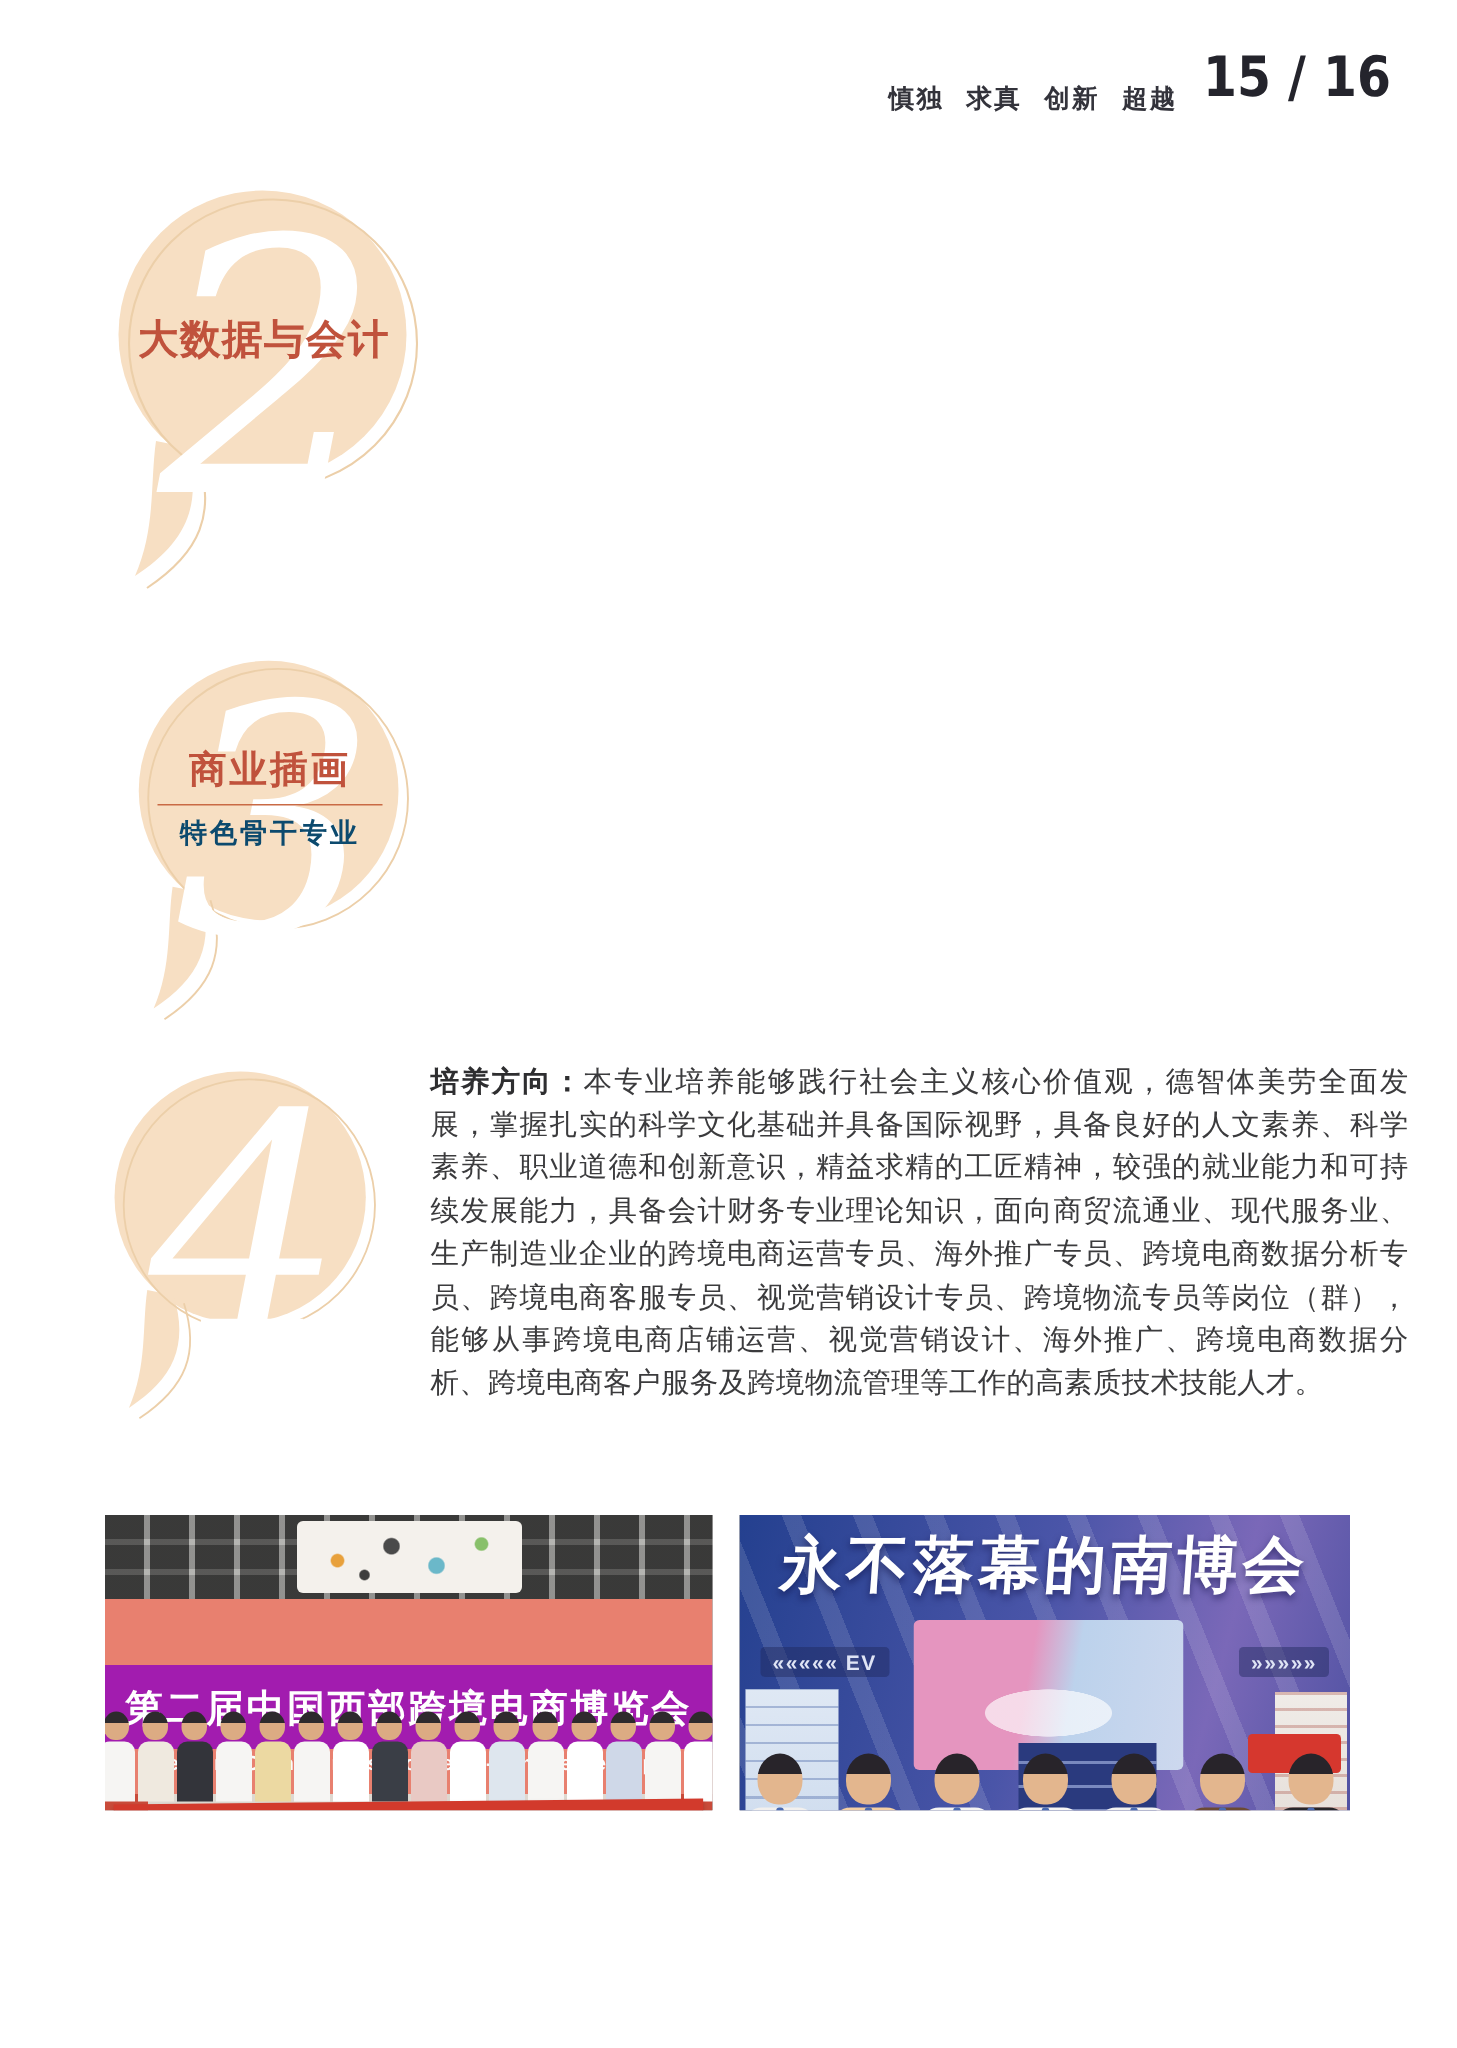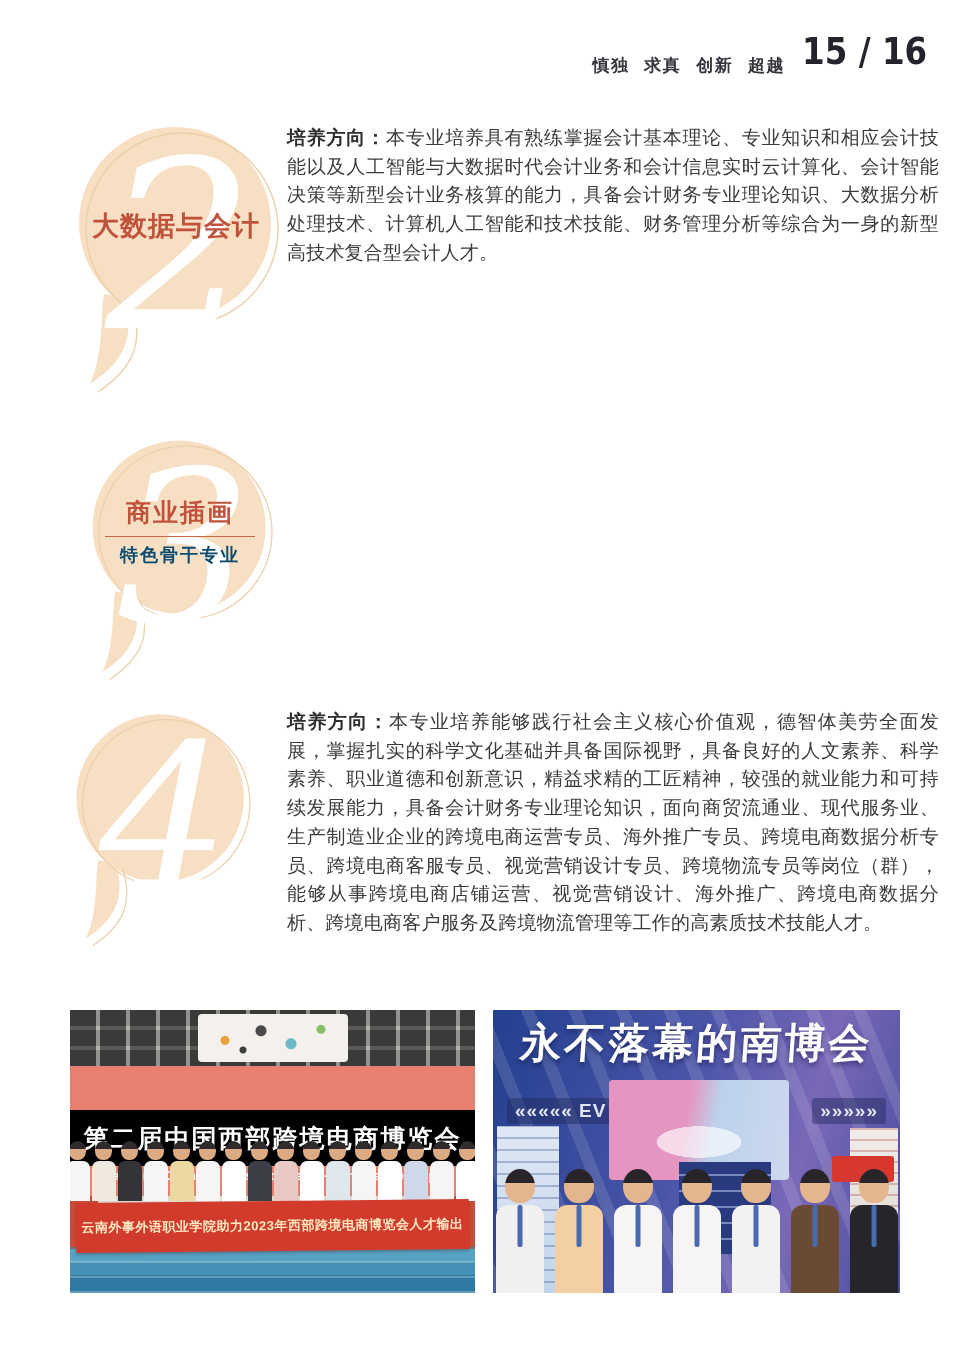--- a/index.html
+++ b/index.html
@@ -1,16 +1,16 @@
 <!DOCTYPE html>
 <html><head>
 <meta charset="utf-8">
 <style>
   html,body{margin:0;padding:0;background:#ffffff;}
-  .page{position:relative;width:971px;height:1365px;background:#ffffff;overflow:hidden;
+  .page{position:relative;width:971px;height:1207px;background:#ffffff;overflow:hidden;
         font-family:"Liberation Sans",sans-serif;}
 
   
   .motto{position:absolute;top:54px;right:186px;font-family:"DejaVu Serif",serif;
          font-weight:600;font-size:17px;color:#33333b;letter-spacing:1.5px;white-space:pre;}
   .pagenum{position:absolute;top:30px;right:44px;font-family:"DejaVu Sans",sans-serif;
            font-weight:700;font-size:37px;color:#24242c;transform:scaleX(.88);transform-origin:right;}
 
   
   .badge{position:absolute;}
@@ -45,21 +45,21 @@
     background-image:repeating-linear-gradient(90deg,rgba(30,30,30,.55) 0 26px,rgba(200,200,198,.5) 26px 30px),
                      repeating-linear-gradient(0deg,rgba(30,30,30,.45) 0 16px,rgba(190,190,188,.4) 16px 20px);}
   .pl-art{position:absolute;left:50%;top:4px;transform:translateX(-50%);width:150px;height:48px;border-radius:4px;
     background-color:#f4f1ec;
     background-image:radial-gradient(circle at 18% 55%,#e8a13c 4px,transparent 5px),
       radial-gradient(circle at 42% 35%,#4a4a4a 5px,transparent 6px),
       radial-gradient(circle at 62% 62%,#6bb8c9 5px,transparent 6px),
       radial-gradient(circle at 82% 32%,#88c06a 4px,transparent 5px),
       radial-gradient(circle at 30% 75%,#3e3e3e 3px,transparent 4px);}
   .pl-salmon-top{position:absolute;left:0;right:0;top:56px;height:44px;background:#e8806f;}
-  .pl-blue{position:absolute;left:0;right:0;top:100px;height:56px;background:#000000;
+  .pl-blue{position:absolute;left:0;right:0;top:100px;height:56px;background:#a21caf;
            display:flex;align-items:center;justify-content:center;}
   .pl-blue span{color:#ffffff;font-weight:700;font-size:25px;letter-spacing:2px;white-space:nowrap;}
   .pl-salmon-mid{position:absolute;left:0;right:0;top:156px;height:30px;background:#e8806f;
                  display:flex;align-items:flex-start;justify-content:center;}
   .pl-salmon-mid span{color:#fbfbfb;font-weight:700;font-size:13.5px;letter-spacing:1px;margin-top:2px;white-space:nowrap;}
   .pl-stage{position:absolute;left:0;right:0;top:186px;bottom:46px;
             background:linear-gradient(90deg,#c94b3a 0 7%,#ded8d0 7% 93%,#c94b3a 93%);}
   .pl-crowd{position:absolute;left:0;right:0;bottom:92px;height:78px;display:flex;
             justify-content:center;align-items:flex-end;gap:2px;z-index:2;}
   .fig{display:flex;flex-direction:column;align-items:center;}
@@ -76,21 +76,21 @@
   .pl-floor::after{content:"";position:absolute;inset:0;
     background:repeating-linear-gradient(0deg,rgba(255,255,255,.25) 0 2px,transparent 2px 15px);}
 
   
   .pr-bg{position:absolute;inset:0;background:linear-gradient(105deg,#24408f,#4a55a8 45%,#7a68b8 72%,#474d9e);}
   .pr-bg::after{content:"";position:absolute;inset:0;
     background:repeating-linear-gradient(68deg,rgba(255,255,255,.12) 0 12px,transparent 12px 44px);}
   .pr-headline{position:absolute;left:0;right:0;top:6px;text-align:center;color:#ffffff;
     font-weight:800;font-size:41px;letter-spacing:3px;transform:skewX(-4deg);
     text-shadow:0 3px 5px rgba(10,10,60,.5);z-index:2;white-space:nowrap;}
-  .pr-arrow{position:absolute;top:88px;color:#dfe4f5;font-size:19px;font-weight:700;
+  .pr-arrow{position:absolute;top:88px;color:#dfe4f5;font-size:14px;font-weight:700;
             letter-spacing:1px;z-index:2;background:rgba(30,40,90,.45);padding:2px 8px;border-radius:3px;}
   .pr-arrow-left{left:14px;} .pr-arrow-right{right:14px;}
   .pr-screen{position:absolute;left:116px;top:70px;width:180px;height:100px;border-radius:4px;z-index:2;
     background:linear-gradient(100deg,#e595bf 0 42%,#bcd2ec 58%,#cdd8ee);
     background-image:radial-gradient(ellipse 70px 26px at 50% 62%,rgba(255,255,255,.65) 0 60%,transparent 61%),
       linear-gradient(100deg,#e595bf 0 42%,#bcd2ec 58%,#cdd8ee);}
   .pr-poster{position:absolute;left:186px;top:152px;width:92px;height:92px;background:#2a3a7e;z-index:3;
     background-image:repeating-linear-gradient(0deg,transparent 0 14px,rgba(200,215,255,.5) 14px 16px);}
   .pr-panel{position:absolute;z-index:2;}
   .pr-panel-left{left:4px;top:116px;width:62px;height:167px;
@@ -150,21 +150,20 @@
     <svg viewBox="0 0 204 270">
       <circle cx="101" cy="101" r="96" fill="#f7dfc3"></circle>
       <path d="M50,176 C62,214 50,240 16,262 C30,230 26,200 30,172 Z" fill="#f7dfc3"></path>
       <circle cx="108" cy="107" r="96" fill="none" stroke="#eccfa9" stroke-width="1.4"></circle>
       <path d="M58,182 C70,220 60,246 24,270" fill="none" stroke="#eccfa9" stroke-width="1.4"></path>
       <text class="bubble-num" x="106" y="206" font-size="235" text-anchor="middle">4</text>
     </svg>
   </div>
 
   <div class="section-text s1">
-    <p><b>培养方向：</b><span>本专业培养具有熟练掌握会计基本理论、专业知识和相应会计技能以及人工智能与大数据时代会计业务和会计信息实时云计算化、会计智能决策等新型会计业务核算的能力，具备会计财务专业理论知识、大数据分析处理技术、计算机人工智能和技术技能、财务管理分析等综合为一身的新型高技术复合型会计人才。</span></p>
   </div>
 
   <div class="section-text s2">
   </div>
 
   <div class="section-text s3">
     <p><b>培养方向：</b><span>本专业培养能够践行社会主义核心价值观，德智体美劳全面发展，掌握扎实的科学文化基础并具备国际视野，具备良好的人文素养、科学素养、职业道德和创新意识，精益求精的工匠精神，较强的就业能力和可持续发展能力，具备会计财务专业理论知识，面向商贸流通业、现代服务业、生产制造业企业的跨境电商运营专员、海外推广专员、跨境电商数据分析专员、跨境电商客服专员、视觉营销设计专员、跨境物流专员等岗位（群），能够从事跨境电商店铺运营、视觉营销设计、海外推广、跨境电商数据分析、跨境电商客户服务及跨境物流管理等工作的高素质技术技能人才。</span></p>
   </div>
 
   <div class="photo photo-left">

